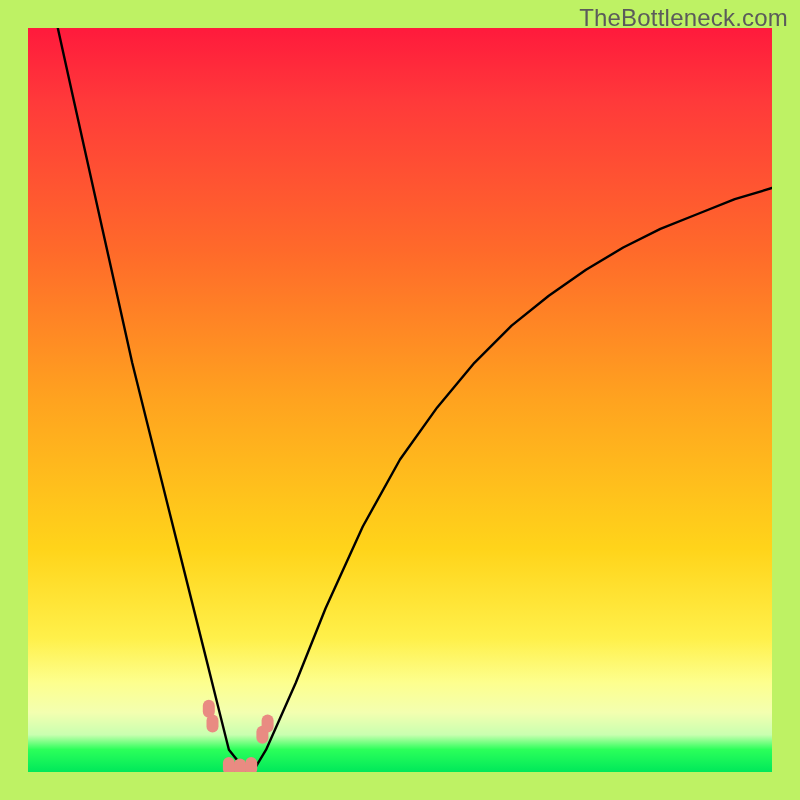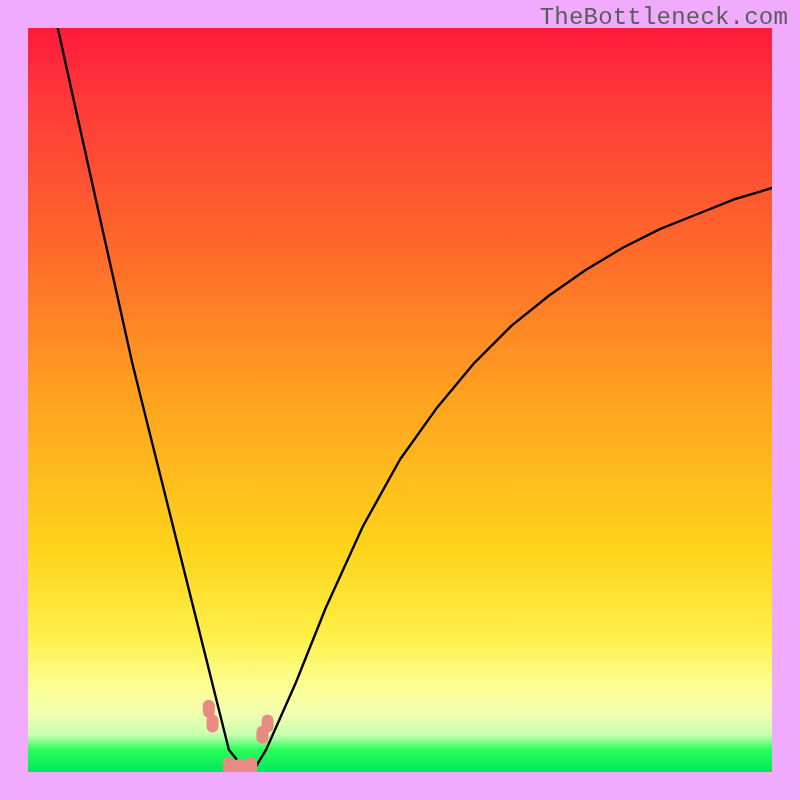--- a/index.html
+++ b/index.html
@@ -7,22 +7,21 @@
     padding: 0;
     width: 800px;
     height: 800px;
     background: #000;
     overflow: hidden;
     font-family: Arial, Helvetica, sans-serif;
   }
   .frame {
     position: absolute;
     inset: 0;
-    background: #f0abfc;
-    font-family: Liberation Mono, monospace;
+    background: #bef264;
   }
   .plot {
     position: absolute;
     left: 28px;
     top: 28px;
     width: 744px;
     height: 744px;
     overflow: hidden;
   }
   .gradient {

